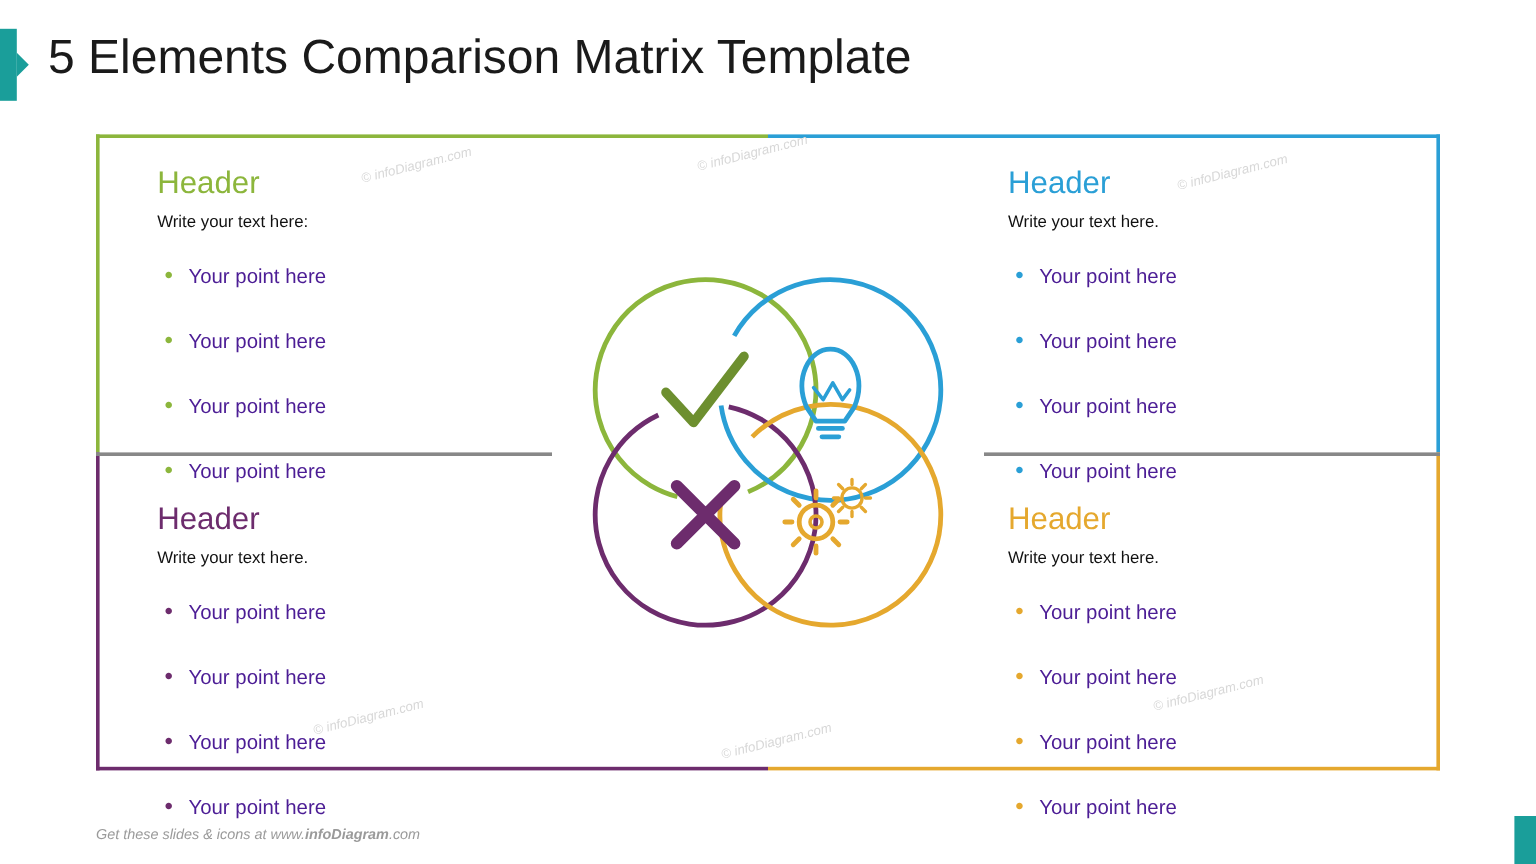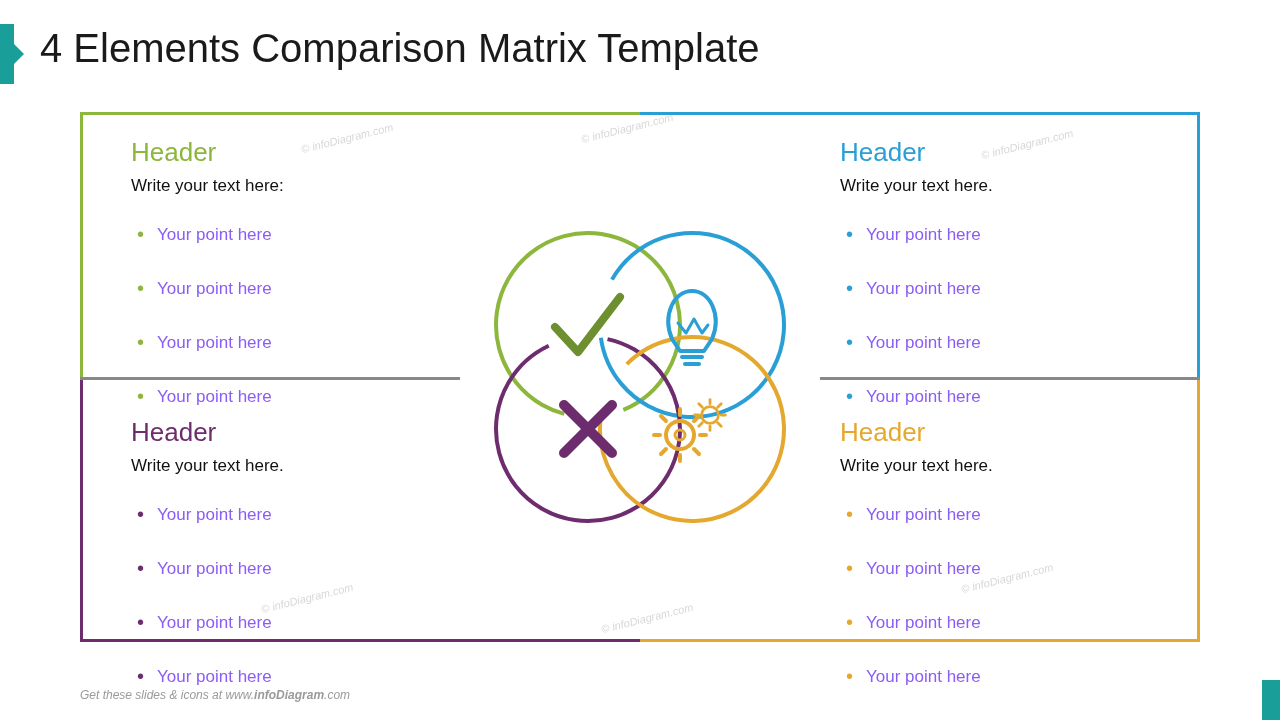--- a/index.html
+++ b/index.html
@@ -51,28 +51,28 @@
   .quad.tr { right:0; top:0; border-top:3px solid var(--c); border-right:3px solid var(--c); padding-left:200px; padding-right:40px;}
   .quad.bl { left:0; bottom:0; border-bottom:3px solid var(--c); border-left:3px solid var(--c); padding-top:40px;}
   .quad.br { right:0; bottom:0; border-bottom:3px solid var(--c); border-right:3px solid var(--c); padding-left:200px; padding-right:40px; padding-top:40px;}
   .quad h2 {
     font-size: 26px;
     font-weight: 400;
     color: var(--c);
     margin-bottom: 8px;
   }
   .quad .lead {
-    font-size: 17px;
+    font-size: 14px;
     color: #111;
     margin-bottom: 8px;
   }
   .quad ul { list-style: none; }
   .quad li {
     font-size: 17px;
-    color: #8b5cf6;
+    color: #4c1d95;
     padding: 5px 0 5px 26px;
     position: relative;
     margin-top: 24px;
   }
   .quad li::before {
     content: "•";
     position: absolute;
     left: 6px; top: 3px;
     color: var(--c);
     font-size: 20px;
@@ -106,21 +106,21 @@
     transform:rotate(-14deg);
     pointer-events:none;
   }
 </style>
 </head>
 <body>
 
 <div class="teal-tab-left"></div>
 <div class="teal-tab-right"></div>
 
-<h1 class="title">4 Elements Comparison Matrix Template</h1>
+<h1 class="title">5 Elements Comparison Matrix Template</h1>
 
 <div class="matrix">
 
   <div class="quad tl" style="--c:#8cb63c">
     <h2>Header</h2>
     <div class="lead">Write your text here:</div>
     <ul>
       <li>Your point here</li>
       <li>Your point here</li>
       <li>Your point here</li>

